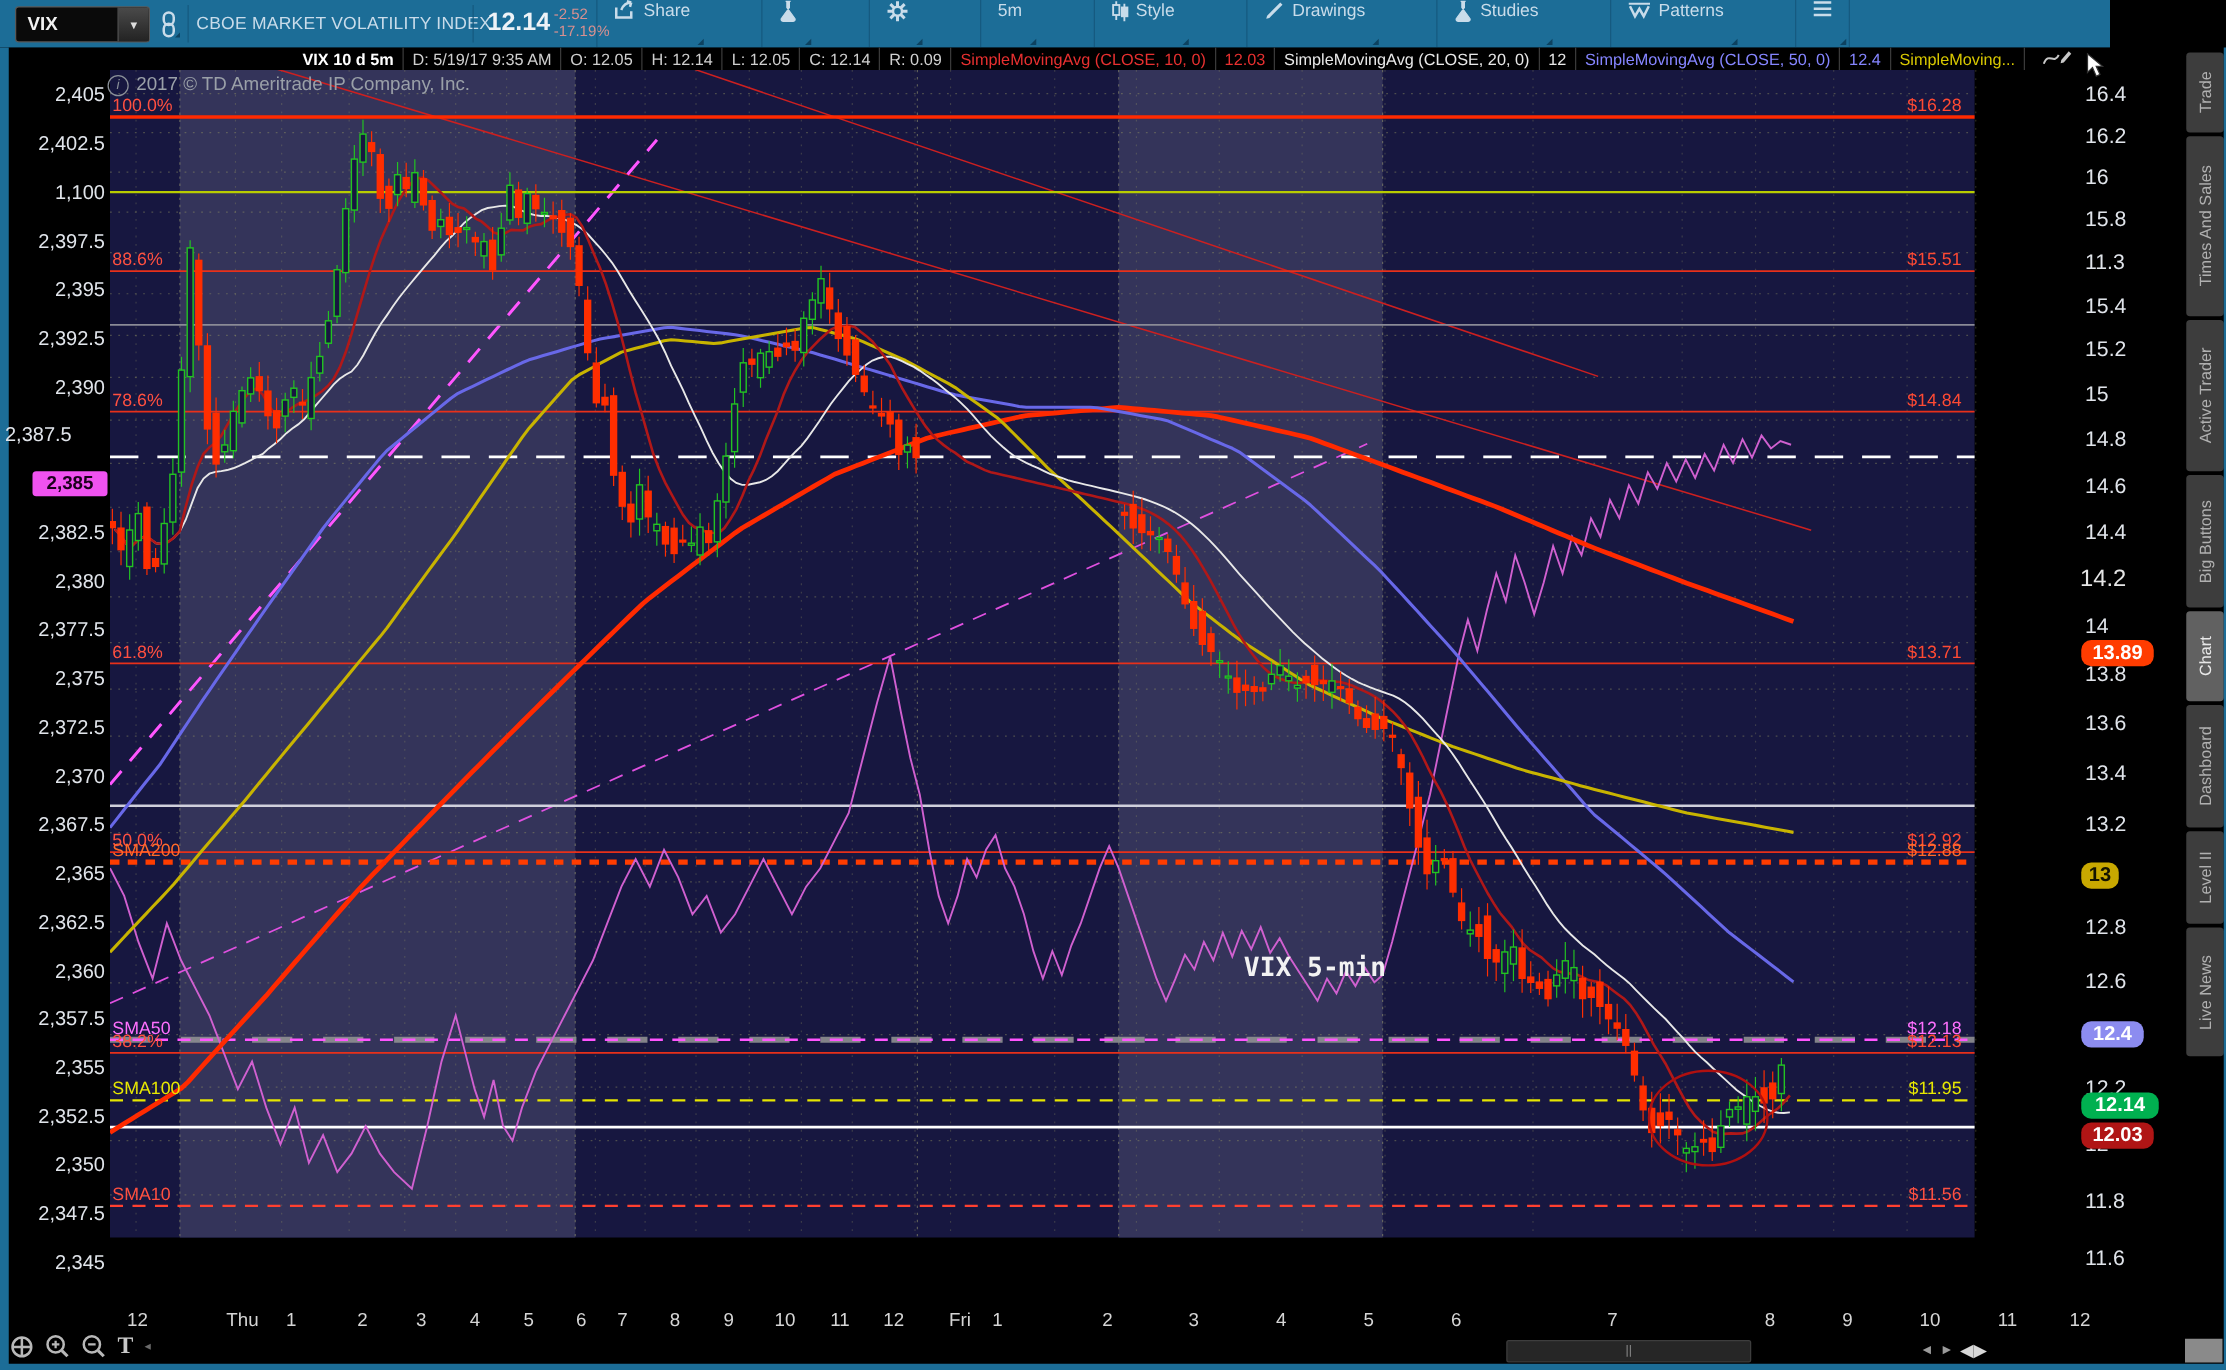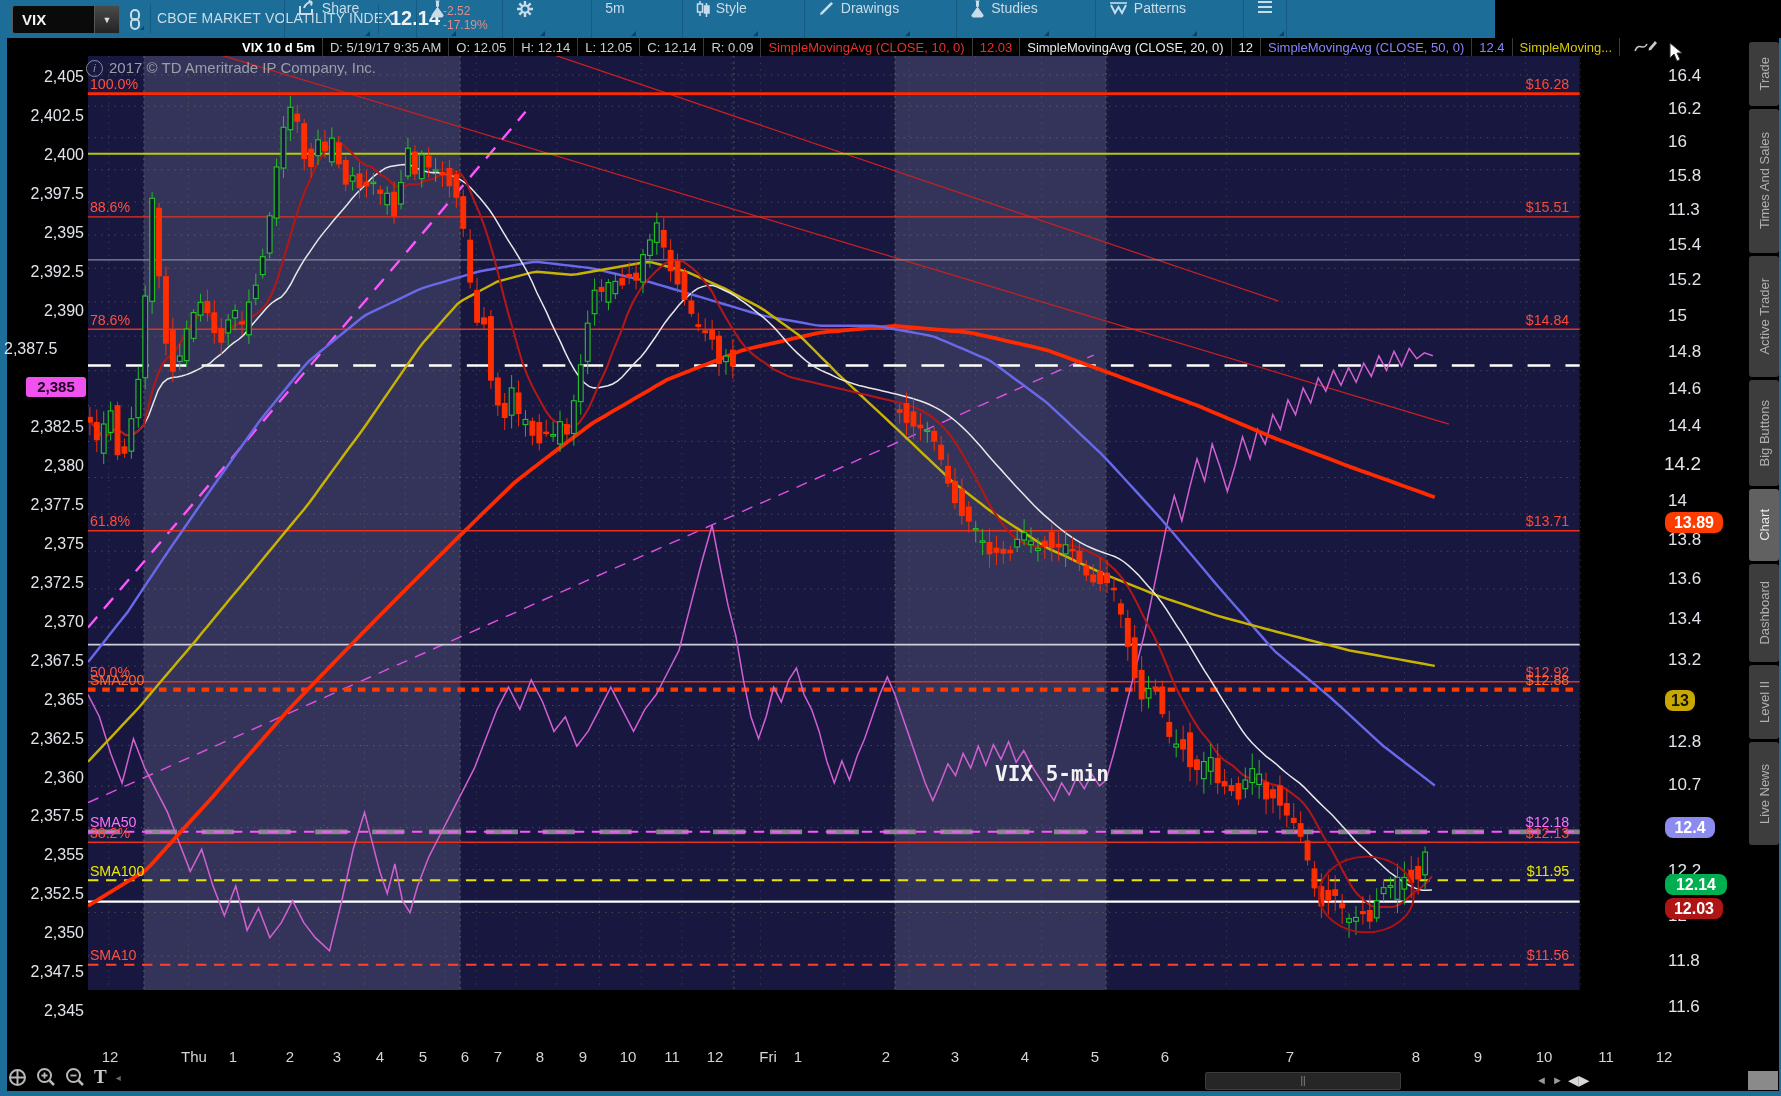--- a/index.html
+++ b/index.html
@@ -1,19 +1,19 @@
 <!DOCTYPE html>
 <html><head>
 <meta charset="utf-8">
 <style>
   html,body{margin:0;padding:0;background:#000;}
   body{width:1781px;height:1096px;position:relative;overflow:hidden;
        font-family:"Liberation Sans",sans-serif;-webkit-font-smoothing:antialiased;}
   
-  #toolbar{position:absolute;left:0;top:0;width:1495px;height:38px;background:#1c6d97;border-bottom:1px solid #0d4664;}
+  #toolbar{position:absolute;left:0;top:0;width:1688px;height:38px;background:#1c6d97;border-bottom:1px solid #0d4664;}
   #symbolBox{position:absolute;left:12px;top:5px;width:106px;height:27px;background:#0a0a0a;border:1px solid #585858;border-radius:3px;display:flex;align-items:center;}
   #symbolBox .sym{color:#f2f2f2;font-size:15px;font-weight:bold;padding-left:9px;flex:1;}
   #symbolBox .dd{width:24px;height:100%;border-left:1px solid #555;background:linear-gradient(#4a4a4a,#232323);display:flex;align-items:center;justify-content:center;color:#ddd;font-size:9px;}
   .linkbtn{position:absolute;left:126px;top:8px;width:18px;height:24px;}
   .tb-divider{position:absolute;top:4px;bottom:4px;width:1px;background:#155a80;}
   #desc{position:absolute;left:157px;top:10px;color:#c9dcea;font-size:14px;letter-spacing:.2px;}
   #lastPrice{position:absolute;left:390px;top:7px;color:#eef3f7;font-size:20px;font-weight:bold;}
   #chg{position:absolute;left:443px;top:4px;color:#d89090;font-size:12px;line-height:14px;}
   #tbButtons{position:absolute;right:208px;top:0;height:38px;display:flex;}
   .tbtn{position:relative;display:flex;align-items:flex-start;gap:6px;padding:0 13px;color:#c9dcea;font-size:14px;border-left:1px solid #155a80;cursor:pointer;margin-left:44px;}
@@ -707,21 +707,21 @@
 <span class="navarrow" style="left:1552px">►</span>
 <span class="navarrow" style="left:1568px;color:#d8d8d8;font-size:14px;top:1072px">◀▶</span>
 <div id="cornerBox"></div>
 
 <div class="teal-strip" style="left:0;top:38px;width:7px;height:1058px"></div>
 <div class="teal-strip" style="left:1779px;top:38px;width:2px;height:1058px"></div>
 <div class="teal-strip" style="left:0;top:1091px;width:1781px;height:5px"></div>
 
 <div style="position:absolute;right:1697px;width:80px;text-align:right;color:#e0e4ea;font-size:16px;top:68px">2,405</div>
 <div style="position:absolute;right:1697px;width:80px;text-align:right;color:#e0e4ea;font-size:16px;top:106.91675000000001px">2,402.5</div>
-<div style="position:absolute;right:1697px;width:80px;text-align:right;color:#e0e4ea;font-size:16px;top:145.83350000000002px">2,400</div>
+<div style="position:absolute;right:1697px;width:80px;text-align:right;color:#e0e4ea;font-size:16px;top:145.83350000000002px">1,100</div>
 <div style="position:absolute;right:1697px;width:80px;text-align:right;color:#e0e4ea;font-size:16px;top:184.75025px">2,397.5</div>
 <div style="position:absolute;right:1697px;width:80px;text-align:right;color:#e0e4ea;font-size:16px;top:223.667px">2,395</div>
 <div style="position:absolute;right:1697px;width:80px;text-align:right;color:#e0e4ea;font-size:16px;top:262.58375px">2,392.5</div>
 <div style="position:absolute;right:1697px;width:80px;text-align:right;color:#e0e4ea;font-size:16px;top:301.5005px">2,390</div>
 <div style="position:absolute;right:1697px;width:80px;text-align:left;color:#e0e4ea;font-size:16px;top:340.41725px">2,387.5</div>
 <div style="position:absolute;right:1697px;width:80px;text-align:right;color:#e0e4ea;font-size:16px;top:418.25075000000004px">2,382.5</div>
 <div style="position:absolute;right:1697px;width:80px;text-align:right;color:#e0e4ea;font-size:16px;top:457.1675px">2,380</div>
 <div style="position:absolute;right:1697px;width:80px;text-align:right;color:#e0e4ea;font-size:16px;top:496.08425px">2,377.5</div>
 <div style="position:absolute;right:1697px;width:80px;text-align:right;color:#e0e4ea;font-size:16px;top:535.001px">2,375</div>
 <div style="position:absolute;right:1697px;width:80px;text-align:right;color:#e0e4ea;font-size:16px;top:573.9177500000001px">2,372.5</div>
@@ -749,21 +749,21 @@
 <div style="position:absolute;left:1668px;color:#e0e4ea;font-size:17px;top:378.5766888302701px">14.6</div>
 <div style="position:absolute;left:1668px;color:#e0e4ea;font-size:17px;top:415.66148282861946px">14.4</div>
 <div style="position:absolute;left:1664px;color:#e5e5e5;font-size:19px;top:453.26496206792257px">14.2</div>
 <div style="position:absolute;left:1668px;color:#e0e4ea;font-size:17px;top:491.40184175300647px">14</div>
 <div style="position:absolute;left:1668px;color:#e0e4ea;font-size:17px;top:530.0874723203169px">13.8</div>
 <div style="position:absolute;left:1668px;color:#e0e4ea;font-size:17px;top:569.3378765349394px">13.6</div>
 <div style="position:absolute;left:1668px;color:#e0e4ea;font-size:17px;top:609.169789335831px">13.4</div>
 <div style="position:absolute;left:1668px;color:#e0e4ea;font-size:17px;top:649.6007006772747px">13.2</div>
 <div style="position:absolute;left:1668px;color:#e0e4ea;font-size:17px;top:690.6489016410227px">13</div>
 <div style="position:absolute;left:1668px;color:#e0e4ea;font-size:17px;top:732.333534123458px">12.8</div>
-<div style="position:absolute;left:1668px;color:#e0e4ea;font-size:17px;top:774.6746444355833px">10.7</div>
+<div style="position:absolute;left:1668px;color:#e0e4ea;font-size:17px;top:774.6746444355833px">12.6</div>
 <div style="position:absolute;left:1668px;color:#e0e4ea;font-size:17px;top:817.6932411915457px">12.4</div>
 <div style="position:absolute;left:1668px;color:#e0e4ea;font-size:17px;top:861.4113579041388px">12.2</div>
 <div style="position:absolute;left:1668px;color:#e0e4ea;font-size:17px;top:905.852120754165px">12</div>
 <div style="position:absolute;left:1668px;color:#e0e4ea;font-size:17px;top:951.0398220554856px">11.8</div>
 <div style="position:absolute;left:1668px;color:#e0e4ea;font-size:17px;top:997px">11.6</div>
 <div style="position:absolute;left:1665px;top:511.6100222277429px;width:58px;height:21px;line-height:21px;border-radius:8px;background:#ff3c00;color:#fff;font-size:16px;font-weight:bold;text-align:center">13.89</div>
 <div style="position:absolute;left:1665px;top:689.6489016410227px;width:30px;height:21px;line-height:21px;border-radius:8px;background:#c8a800;color:#141400;font-size:16px;font-weight:bold;text-align:center">13</div>
 <div style="position:absolute;left:1665px;top:816.6932411915457px;width:50px;height:21px;line-height:21px;border-radius:8px;background:#8c8cf0;color:#fff;font-size:16px;font-weight:bold;text-align:center">12.4</div>
 <div style="position:absolute;left:1665px;top:873.6666268475767px;width:62px;height:21px;line-height:21px;border-radius:8px;background:#00b050;color:#fff;font-size:16px;font-weight:bold;text-align:center">12.14</div>
 <div style="position:absolute;left:1665px;top:898.1389963223004px;width:58px;height:21px;line-height:21px;border-radius:8px;background:#b01515;color:#fff;font-size:16px;font-weight:bold;text-align:center">12.03</div>

